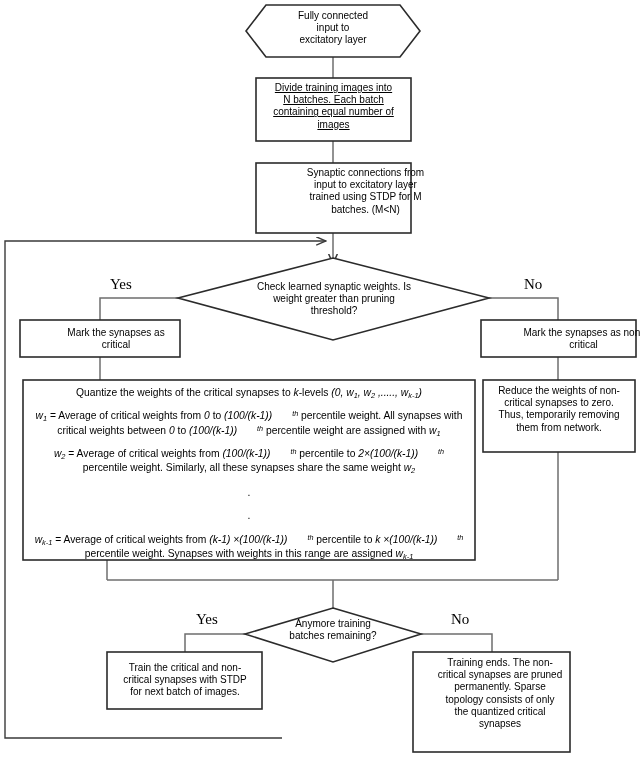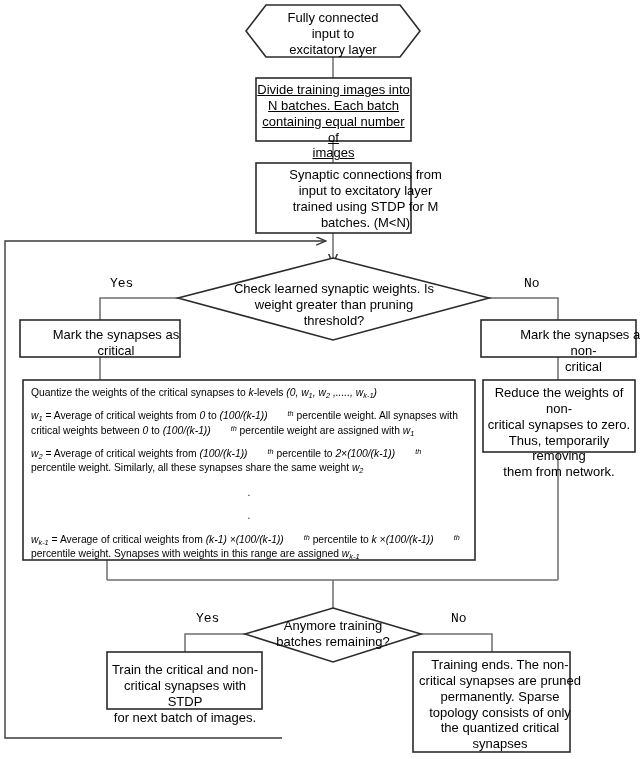--- a/index.html
+++ b/index.html
@@ -38,39 +38,39 @@
   }
   .conn-dark {
     stroke: #3a3a3a;
     stroke-width: 1.4;
     fill: none;
   }
   .node-text {
     position: absolute;
     text-align: center;
     line-height: 1.22;
-    font-size: 13px;
+    font-size: 10px;
     color: #000;
     font-family: "Liberation Sans", sans-serif;
     white-space: pre-line;
   }
   .edge-label {
     position: absolute;
-    font-size: 13px;
+    font-size: 15px;
     color: #000;
-    font-family: Liberation Mono, monospace;
+    font-family: Liberation Serif, serif;
   }
   .quant-box-text {
     position: absolute;
     font-size: 10.3px;
     line-height: 1.3;
     color: #000;
     font-family: "Liberation Sans", sans-serif;
   }
-  .q-para { margin: 0 0 0 0; }
+  .q-para { margin: 0 0 0 0; text-align: center; }
   .q-gap { height: 9px; }
   .q-dot { text-align: center; letter-spacing: 0; }
   i, em { font-style: italic; }
   .sub { font-size: 0.72em; vertical-align: -0.22em; }
   .sup { font-size: 0.7em; vertical-align: 0.42em; padding-left: 20px; }
 </style>
 </head>
 <body>
 
 <div id="flowchart-root">

